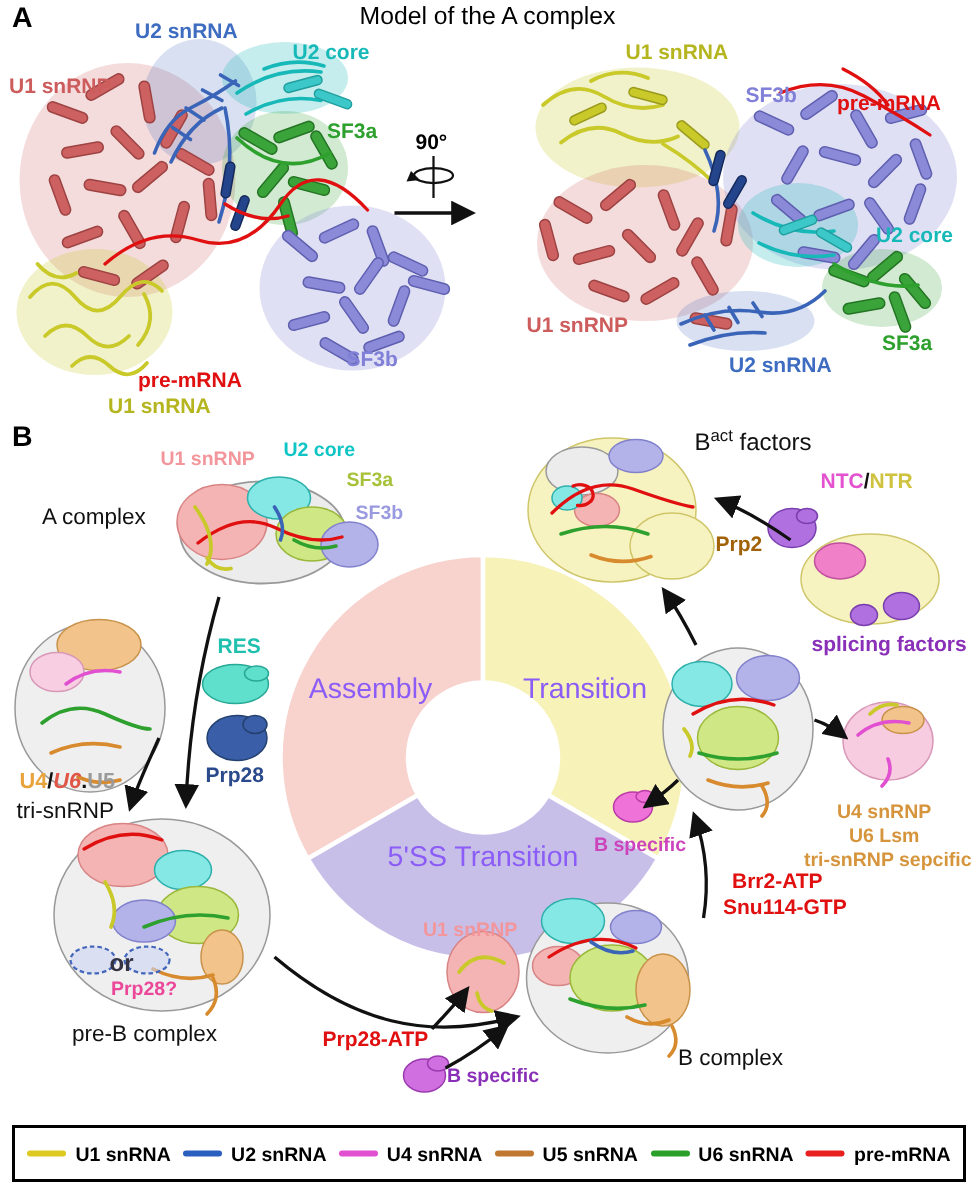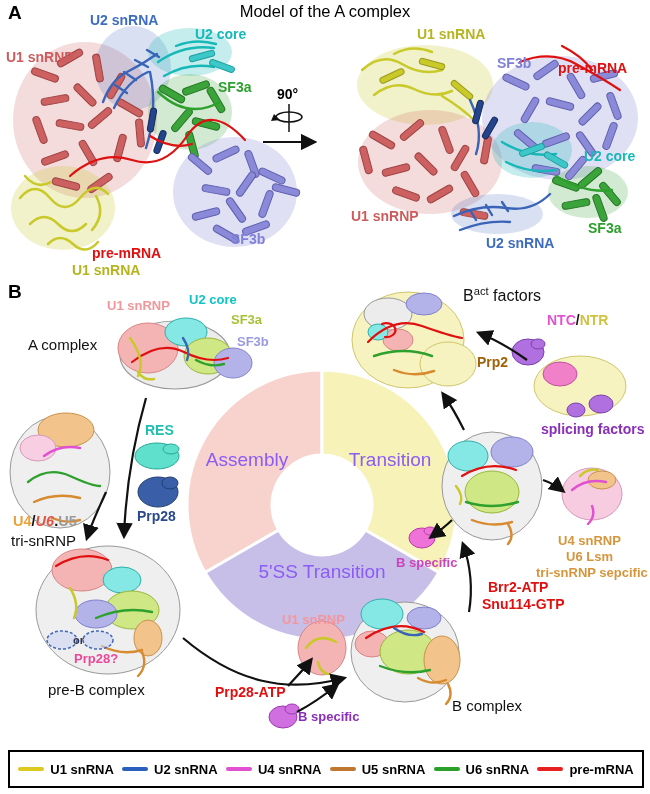--- a/index.html
+++ b/index.html
@@ -7,21 +7,21 @@
         font-family:"Liberation Sans",sans-serif;}
   .page svg{position:absolute;z-index:1;}
   .lbl{position:absolute;z-index:2;font-weight:bold;font-size:13px;white-space:nowrap;line-height:1.1;}
   .lblA{font-size:14px;}
   .name{position:absolute;z-index:2;font-weight:500;font-size:15px;color:#111;white-space:nowrap;}
   .letter{position:absolute;z-index:2;font-weight:bold;font-size:19px;color:#000;}
   .title{position:absolute;z-index:2;left:50%;transform:translateX(-50%);top:2px;
          font-size:16.5px;color:#000;font-weight:500;}
   .ctr{position:absolute;z-index:2;transform:translate(-50%,-50%);font-size:19px;color:#8b5cf6;
        font-weight:400;white-space:nowrap;}
-  .tiny{position:absolute;z-index:2;font-size:11px;color:#334;font-weight:bold;}
+  .tiny{position:absolute;z-index:2;font-size:16px;color:#334;font-weight:bold;}
   sup{font-size:70%;}
   
   .ts{fill:#cd6060;stroke:#9e4343;stroke-width:1;}
   .tsl{fill:#8a8ad8;stroke:#5f5fb0;stroke-width:1;}
   .tg{fill:#3aa43a;stroke:#247524;stroke-width:1;}
   .tc{fill:#3cc8c8;stroke:#1f9e9e;stroke-width:1;}
   .ty{fill:#c9c92a;stroke:#9a9a1c;stroke-width:1;}
   .tn{fill:#24448c;stroke:#152a5c;stroke-width:1;}
   .ly{fill:none;stroke:#c9c92a;stroke-width:2.5;stroke-linecap:round;}
   .lb{fill:none;stroke:#3a64b8;stroke-width:2.4;stroke-linecap:round;}

